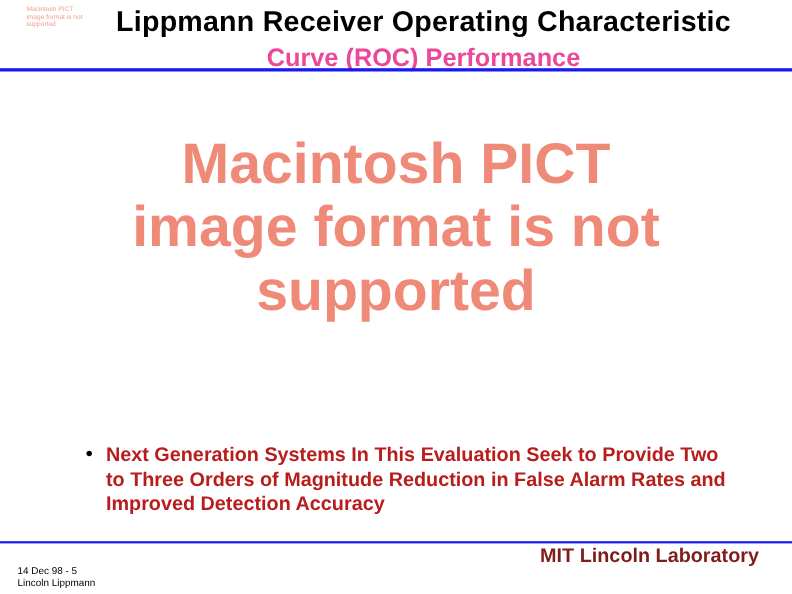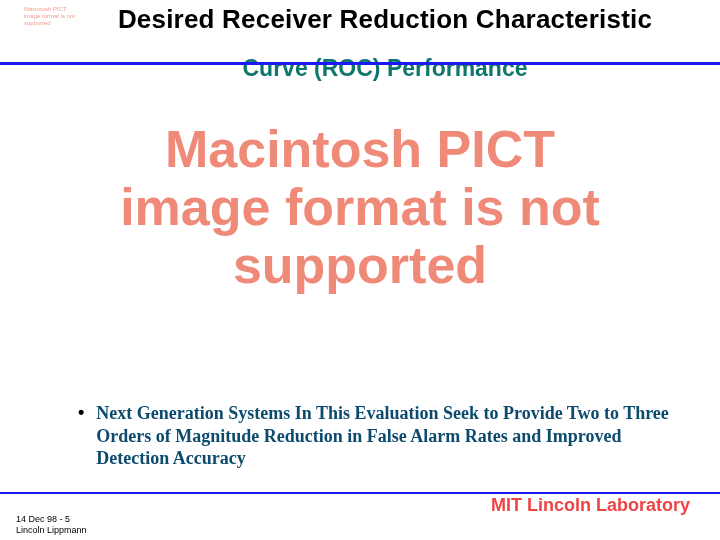--- a/index.html
+++ b/index.html
@@ -1,39 +1,39 @@
 <!DOCTYPE html>
 <html><head>
 <meta charset="utf-8">
 <style>
   * { margin: 0; padding: 0; box-sizing: border-box; }
   html, body { width: 720px; height: 540px; background: #fff; font-family: Arial, Helvetica, sans-serif; overflow: hidden; }
   .slide { position: relative; width: 720px; height: 540px; }
   .thumb-placeholder { position: absolute; left: 24px; top: 6px; width: 58px; font-size: 6px; line-height: 1.2; color: #f0a090; }
   .title-block { position: absolute; left: 90px; right: 40px; top: 4px; text-align: center; }
   .title-line1 { font-size: 26px; font-weight: 700; color: #000; letter-spacing: 0.2px; }
-  .title-line2 { font-size: 23px; font-weight: 700; color: #0f766e; margin-top: 20px; }
+  .title-line2 { font-size: 23px; font-weight: 700; color: #ec4899; margin-top: 4px; }
   .rule { position: absolute; left: 0; top: 62px; width: 100%; height: 3px; background: #1a1af0; }
   .center-placeholder { position: absolute; left: 100px; top: 120px; width: 520px; color: #f08a78; font-size: 52px; font-weight: 700; line-height: 1.12; text-align: center; }
   .bullet-block { position: absolute; left: 78px; right: 48px; top: 402px; display: flex; }
   .bullet-dot { font-size: 18px; line-height: 1.2; margin-right: 12px; font-weight: 700; color: #000; }
-  .bullet-text { font-size: 18px; font-weight: 700; color: #0c4a6e; line-height: 1.25; font-family: Liberation Serif, serif; }
+  .bullet-text { font-size: 18px; font-weight: 700; color: #b91c1c; line-height: 1.25; }
   .footer-rule { position: absolute; left: 0; bottom: 46px; width: 100%; height: 2px; background: #1a1af0; }
   .footer-left { position: absolute; left: 16px; bottom: 4px; font-size: 9px; color: #000; line-height: 1.2; }
-  .footer-right { position: absolute; right: 30px; bottom: 24px; font-size: 18px; font-weight: 700; color: #ef4444; margin-top: 16px; }
+  .footer-right { position: absolute; right: 30px; bottom: 24px; font-size: 18px; font-weight: 700; color: #7f1d1d; margin-top: 16px; }
 </style>
 </head>
 <body>
 
 <div class="slide">
 
   <div class="thumb-placeholder">Macintosh PICT image format is not supported</div>
 
   <div class="title-block">
-    <div class="title-line1">Desired Receiver Reduction Characteristic</div>
+    <div class="title-line1">Lippmann Receiver Operating Characteristic</div>
     <div class="title-line2">Curve (ROC) Performance</div>
   </div>
 
   <div class="rule"></div>
 
   <div class="center-placeholder">Macintosh PICT image format is not supported</div>
 
   <div class="bullet-block">
     <div class="bullet-dot">•</div>
     <div class="bullet-text">Next Generation Systems In This Evaluation Seek to Provide Two to Three Orders of Magnitude Reduction in False Alarm Rates and Improved Detection Accuracy</div>

